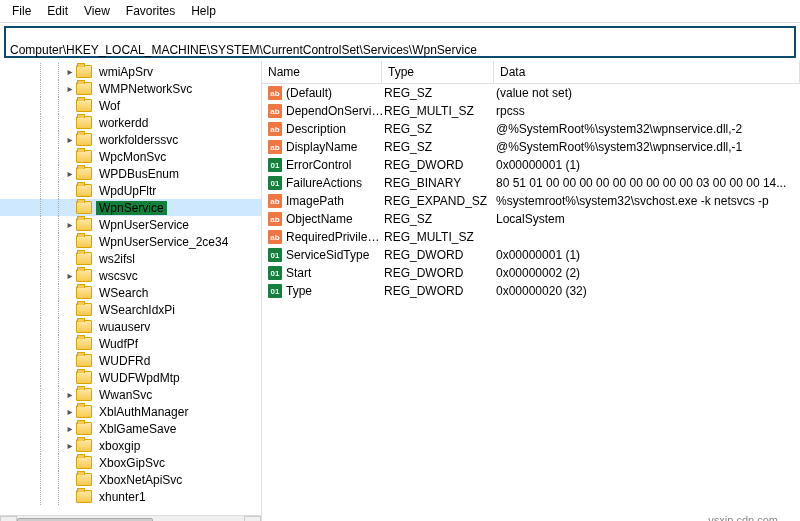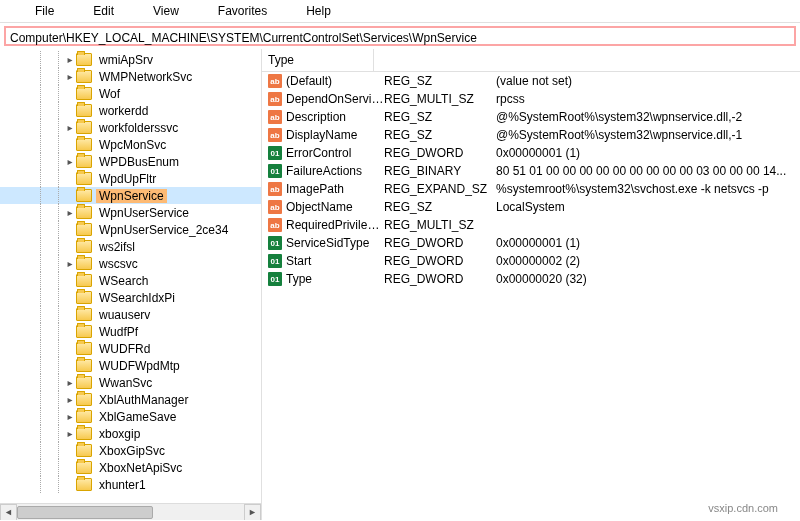--- a/index.html
+++ b/index.html
@@ -1,33 +1,33 @@
 <!DOCTYPE html>
 <html><head>
 <meta charset="utf-8">
 <style>
   * { box-sizing: border-box; margin: 0; padding: 0; }
   body { font-family: "Segoe UI", Tahoma, sans-serif; font-size: 12px; color: #000; background: #fff; width: 800px; height: 521px; overflow: hidden; position: relative; }
   .menubar { display: flex; padding: 2px 4px; border-bottom: 1px solid #e0e0e0; font-size: 12px; }
-  .menubar div { padding: 2px 8px; cursor: default; margin-left: 23px; }
+  .menubar div { padding: 2px 8px; cursor: default; }
   .addressbar-wrap { padding: 3px 4px; }
-  .addressbar { border: 2px solid #fca5a5; padding: 2px 4px; font-size: 12px; height: 20px; line-height: 16px; }
+  .addressbar { border: 2px solid #0c4a6e; padding: 14px 4px; font-size: 12px; height: 20px; line-height: 16px; }
   .main { display: flex; height: calc(521px - 50px); }
   .tree { width: 262px; overflow: hidden; border-right: 1px solid #e0e0e0; position: relative; }
   .tree-inner { padding-top: 2px; }
   .tree-row { display: flex; align-items: center; height: 17px; padding-left: 64px; white-space: nowrap; position: relative; cursor: default; }
   .tree-row.selected { background: #cde8ff; }
   .tree-lines { position: absolute; left: 0; top: 0; bottom: 0; width: 64px; }
   .tree-lines::before { content:""; position:absolute; left:40px; top:0; bottom:0; border-left:1px dotted #aaa; }
   .tree-lines::after { content:""; position:absolute; left:58px; top:0; bottom:0; border-left:1px dotted #aaa; }
   .caret { width: 12px; display:inline-flex; justify-content:center; color:#555; font-size:10px; }
   .folder { width:16px; height:13px; background: linear-gradient(#ffe9a6,#f7c94f); border:1px solid #d9a400; border-radius:1px; margin-right:4px; position:relative; }
   .folder::before { content:""; position:absolute; top:-3px; left:0; width:6px; height:3px; background:#f7c94f; border:1px solid #d9a400; border-bottom:none; border-radius:1px 1px 0 0; }
   .tree-label { padding: 0 3px; }
-  .tree-row.selected .tree-label { background:#fdba74; }
+  .tree-row.selected .tree-label { background:#15803d; }
   .scrollbar-h { position:absolute; bottom:0; left:0; right:0; height:17px; background:#f0f0f0; border-top:1px solid #ddd; display:flex; align-items:center; }
   .sb-btn { width:17px; height:17px; background:#f0f0f0; border:1px solid #ccc; display:flex; align-items:center; justify-content:center; font-size:9px; color:#555; }
   .sb-track { flex:1; height:17px; background:#f0f0f0; position:relative; }
   .sb-thumb { position:absolute; left:0; top:2px; bottom:2px; width:60%; background:#cdcdcd; border:1px solid #aaa; border-radius:2px; }
 
   .values { flex:1; overflow:hidden; position: relative; }
   .val-header { display:flex; border-bottom:1px solid #e0e0e0; font-size:12px; }
   .val-header div { padding:4px 6px; border-right:1px solid #e0e0e0; }
   .col-name { width:120px; }
   .col-type { width:112px; }
@@ -221,21 +221,23 @@
       <div class="sb-btn">◄</div>
       <div class="sb-track">
           <div class="sb-thumb"></div>
         </div>
       <div class="sb-btn">►</div>
     </div>
   </div>
 
   <div class="values">
     <div class="val-header">
+      <div class="col-name">Name</div>
       <div class="col-type">Type</div>
+      <div class="col-data">Data</div>
     </div>
     <div id="values-body">
         <div class="val-row">
           <span class="icon">
             <span class="ic ic-str">ab</span>
           </span>
           <span class="vname">(Default)</span>
           <span class="vtype">REG_SZ</span>
           <span class="vdata">(value not set)</span>
         </div>

